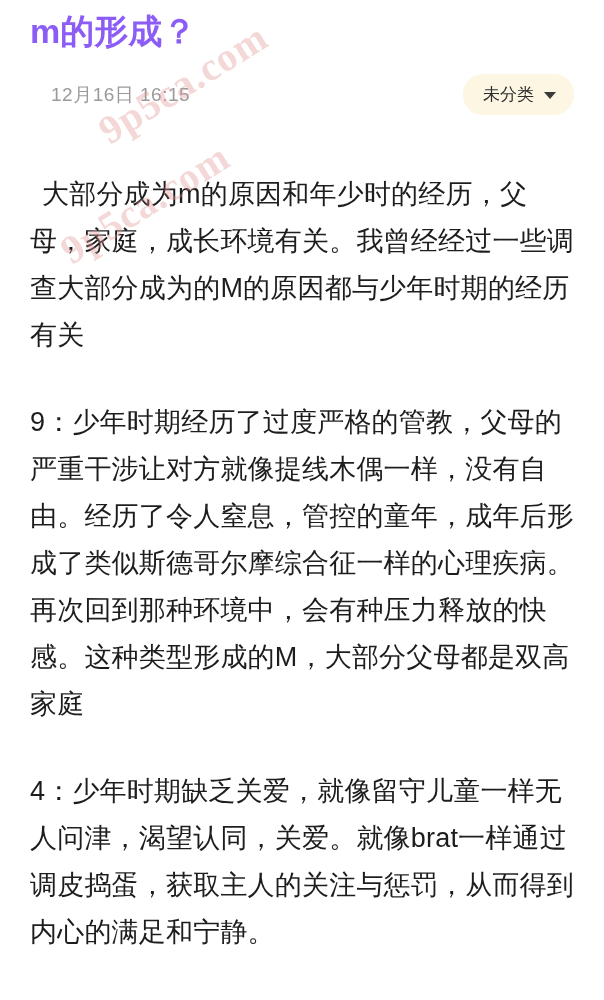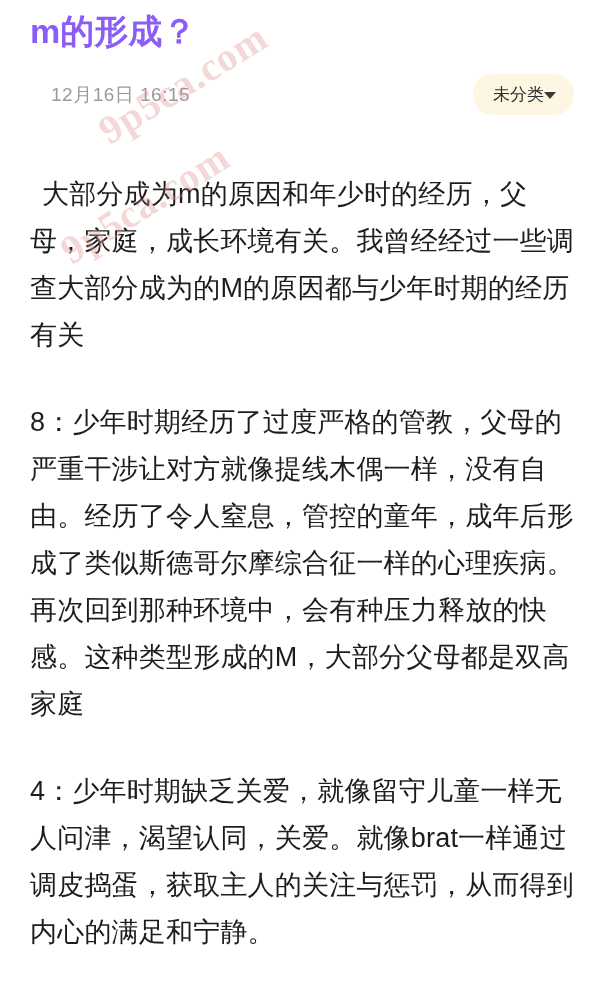--- a/index.html
+++ b/index.html
@@ -46,20 +46,21 @@
     margin-left: 21px;
   }
   .category-chip {
     background: #fdf6e3;
     color: #2e2e2e;
     font-size: 17px;
     border-radius: 20px;
     padding: 9px 18px 9px 20px;
     display: inline-flex;
     align-items: center;
+    gap: 10px;
     white-space: nowrap;
   }
   .chev {
     display: inline-block;
     width: 0;
     height: 0;
     border-left: 6px solid transparent;
     border-right: 6px solid transparent;
     border-top: 7px solid #3a3a3a;
     margin-top: 2px;
@@ -116,17 +117,17 @@
   <div class="meta-row">
     <span class="date">12月16日 16:15</span>
     <span class="category-chip">
       <span>未分类</span>
       <span class="chev"></span>
     </span>
   </div>
 
   <div class="body">
     <p class="para indent">大部分成为m的原因和年少时的经历，父母，家庭，成长环境有关。我曾经经过一些调查大部分成为的M的原因都与少年时期的经历有关</p>
-    <p class="para">8：少年时期经历了过度严格的管教，父母的严重干涉让对方就像提线木偶一样，没有自由。经历了令人窒息，管控的童年，成年后形成了类似斯德哥尔摩综合征一样的心理疾病。再次回到那种环境中，会有种压力释放的快感。这种类型形成的M，大部分父母都是双高家庭</p>
+    <p class="para">9：少年时期经历了过度严格的管教，父母的严重干涉让对方就像提线木偶一样，没有自由。经历了令人窒息，管控的童年，成年后形成了类似斯德哥尔摩综合征一样的心理疾病。再次回到那种环境中，会有种压力释放的快感。这种类型形成的M，大部分父母都是双高家庭</p>
     <p class="para">4：少年时期缺乏关爱，就像留守儿童一样无人问津，渴望认同，关爱。就像brat一样通过调皮捣蛋，获取主人的关注与惩罚，从而得到内心的满足和宁静。</p>
   </div>
 
 </div>
 
 </body></html>

